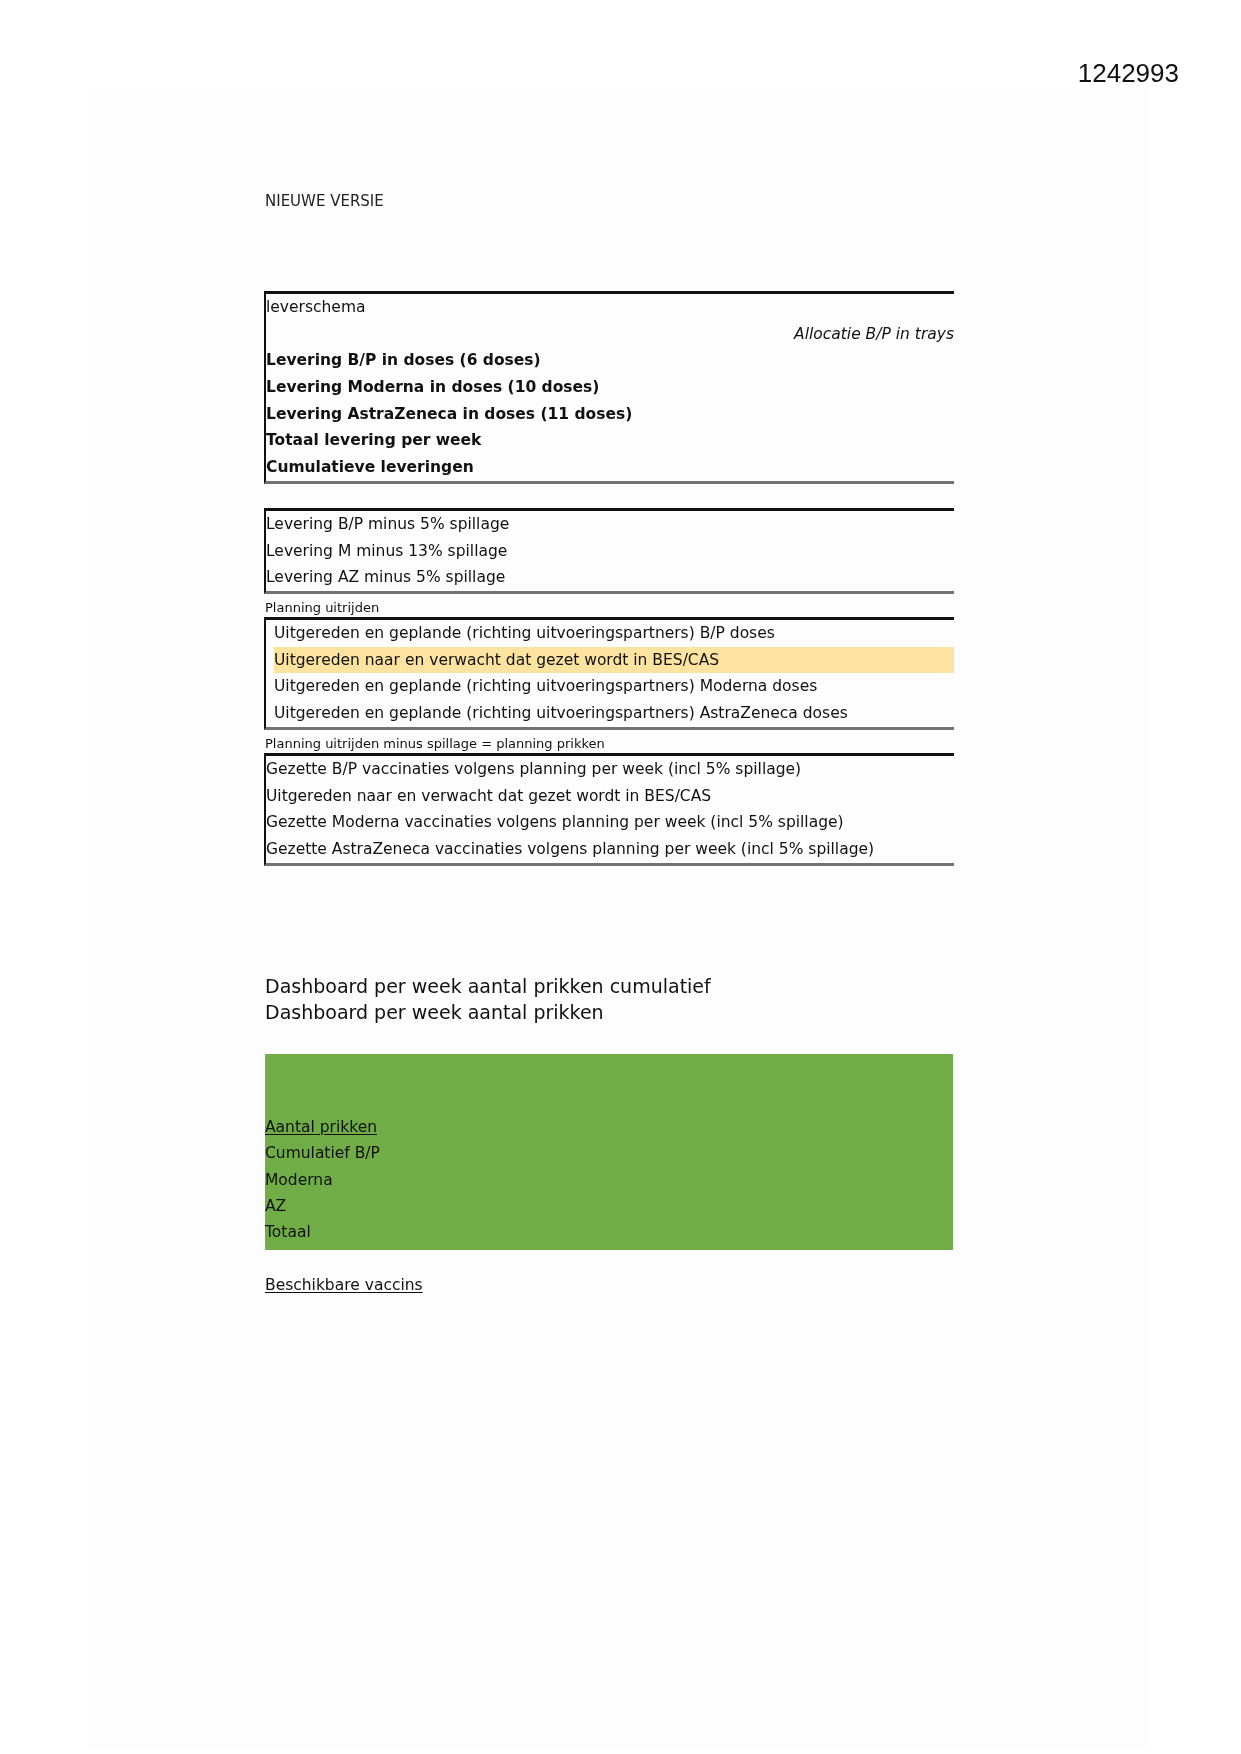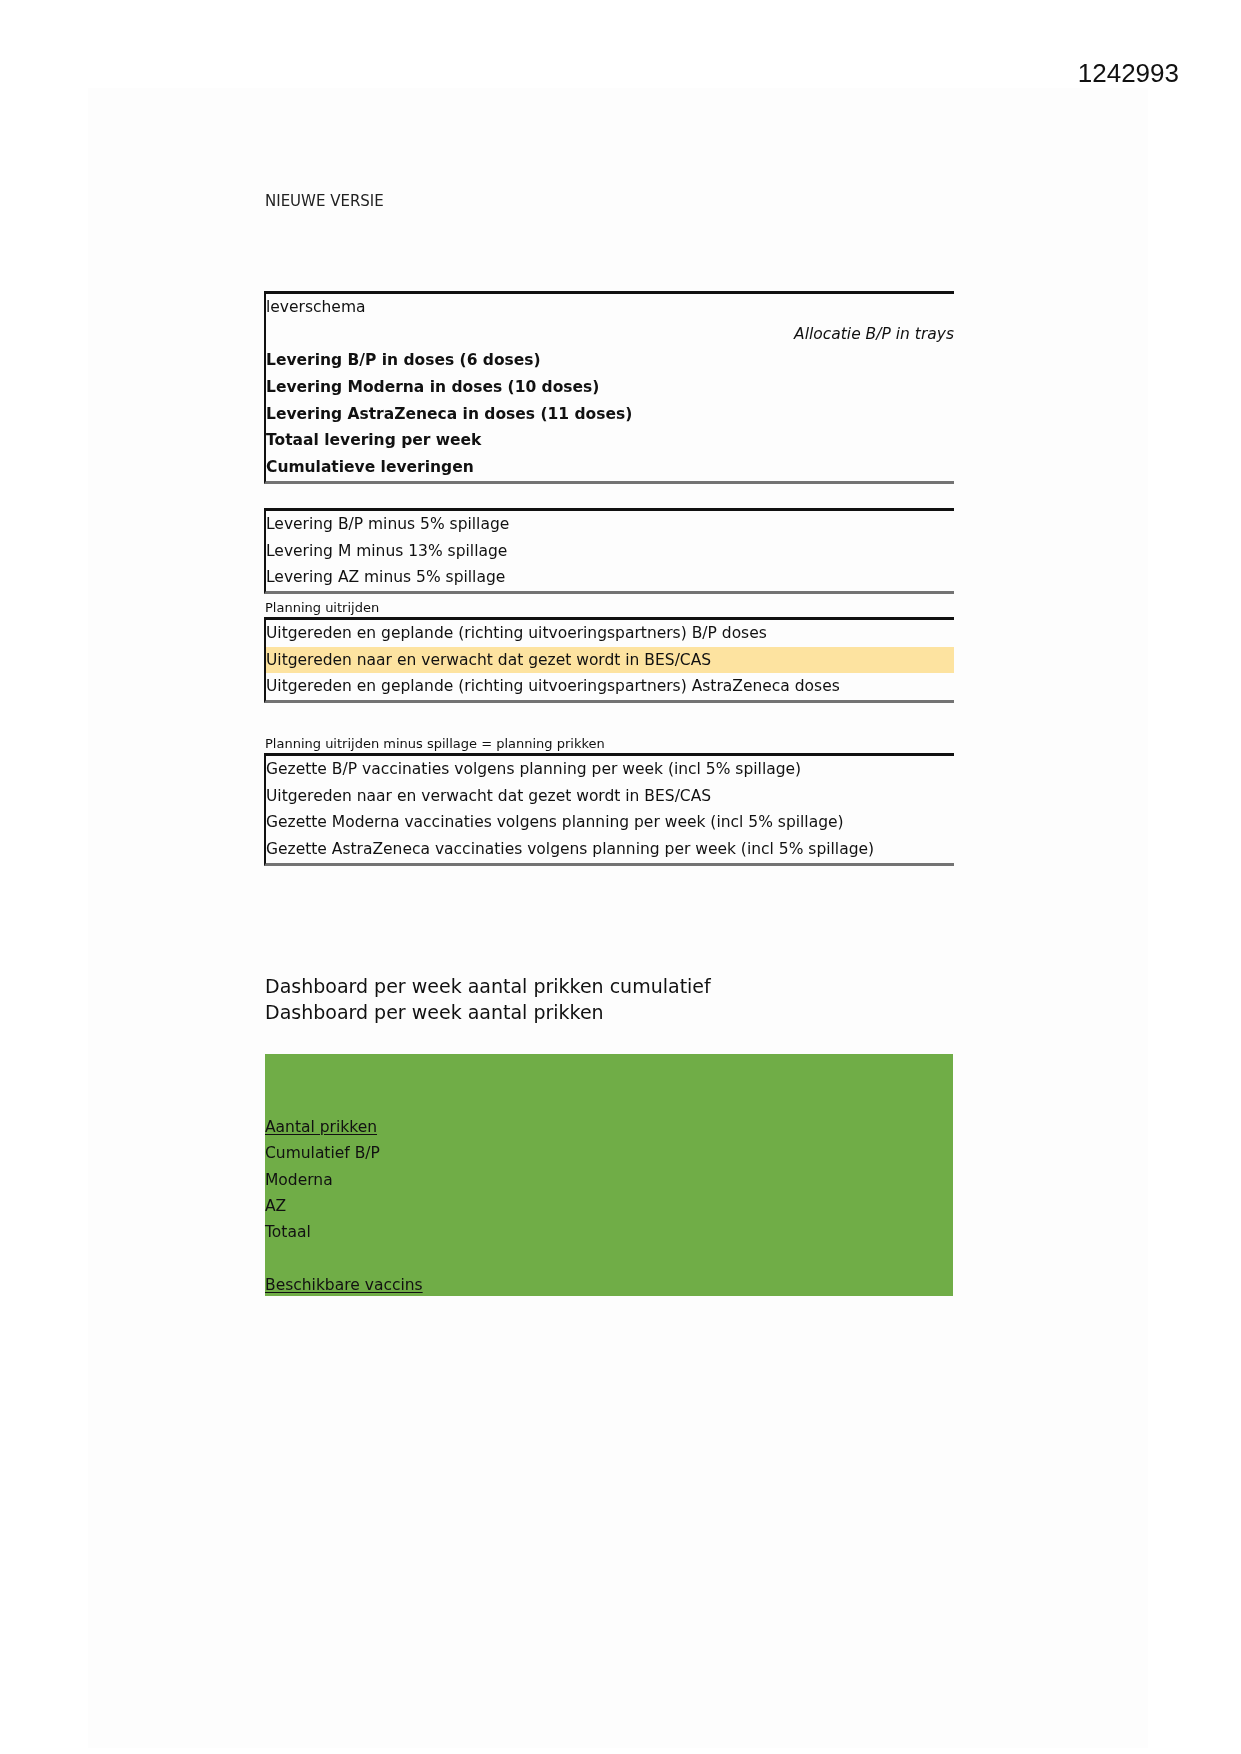--- a/index.html
+++ b/index.html
@@ -31,21 +31,21 @@
   .bold { font-weight: bold; }
   .ital { font-style: italic; text-align: right; }
   .hl { background: #fde3a0; }
   .u { text-decoration: underline; text-underline-offset: 2px; }
   .sub-heading {
     position: absolute; left: 265px; font-size: 13px; height: 26px; line-height: 26px;
     text-underline-offset: 2px;
   }
   .plain-line { position: absolute; left: 265px; font-size: 19px; line-height: 26px; }
   .green {
-    position: absolute; left: 265px; top: 1054px; width: 688px; height: 242px;
+    position: absolute; left: 265px; top: 1054px; width: 688px; height: 196px;
     background: #70ad47;
   }
   .green .row { height: 26.3px; line-height: 26.3px; }
 </style>
 </head>
 <body>
 
 <div class="doc-id">1242993</div>
 <div class="paper"></div>
 
@@ -61,23 +61,24 @@
   <div class="row bold">Cumulatieve leveringen</div>
 </div>
 
 <div class="block boxed" style="top:508px;">
   <div class="row">Levering B/P minus 5% spillage</div>
   <div class="row">Levering M minus 13% spillage</div>
   <div class="row">Levering AZ minus 5% spillage</div>
 </div>
 
 <div class="sub-heading" style="top:595px;">Planning uitrijden</div>
-<div class="block boxed" style="top:617px;">
+<div class="block boxed" style="top:617px;padding-left:8px;">
   <div class="row">Uitgereden en geplande (richting uitvoeringspartners) B/P doses</div>
   <div class="row hl">Uitgereden naar en verwacht dat gezet wordt in BES/CAS</div>
+  <div class="row">Uitgereden en geplande (richting uitvoeringspartners) Moderna doses</div>
   <div class="row">Uitgereden en geplande (richting uitvoeringspartners) AstraZeneca  doses</div>
 </div>
 
 <div class="sub-heading" style="top:731px;">Planning uitrijden minus spillage = planning prikken</div>
 <div class="block boxed" style="top:753px;">
   <div class="row">Gezette B/P vaccinaties volgens planning per week (incl 5% spillage)</div>
   <div class="row">Uitgereden naar en verwacht dat gezet wordt in BES/CAS</div>
   <div class="row">Gezette Moderna vaccinaties volgens planning per week (incl 5% spillage)</div>
   <div class="row">Gezette AstraZeneca vaccinaties volgens planning per week (incl 5% spillage)</div>
 </div>

